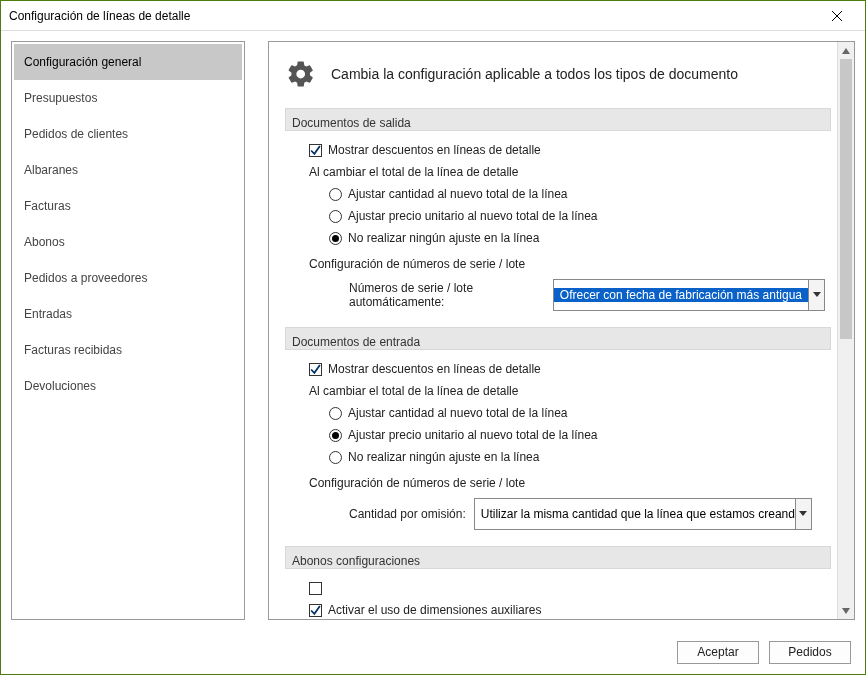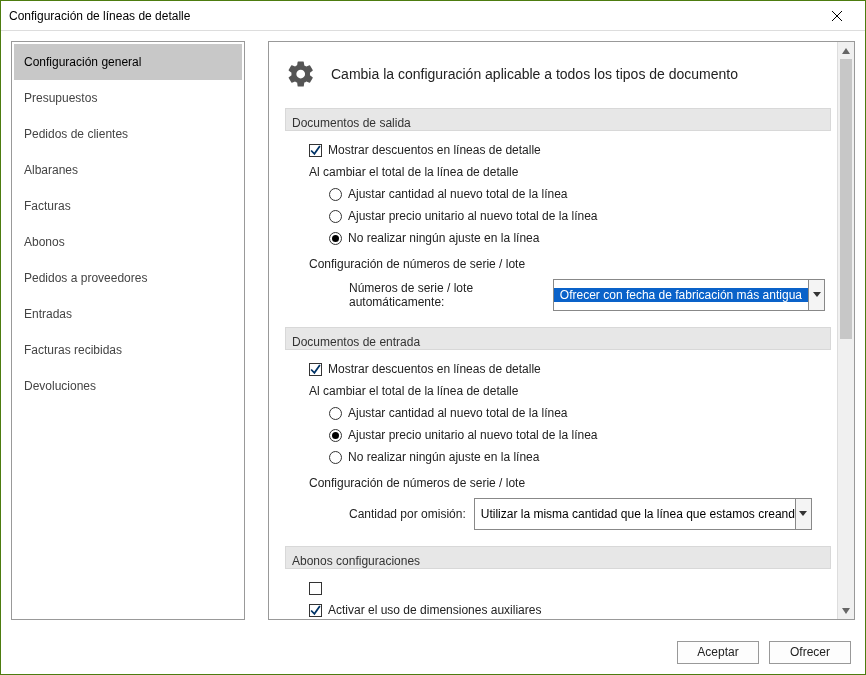--- a/index.html
+++ b/index.html
@@ -241,17 +241,17 @@
       </div>
     </div>
 
   </div>
 
   <div class="footer">
     <div class="btn">
         <span>Aceptar</span>
       </div>
     <div class="btn">
-        <span>Ofrecer</span>
+        <span>Pedidos</span>
       </div>
   </div>
 
 </div>
 
 </body></html>

